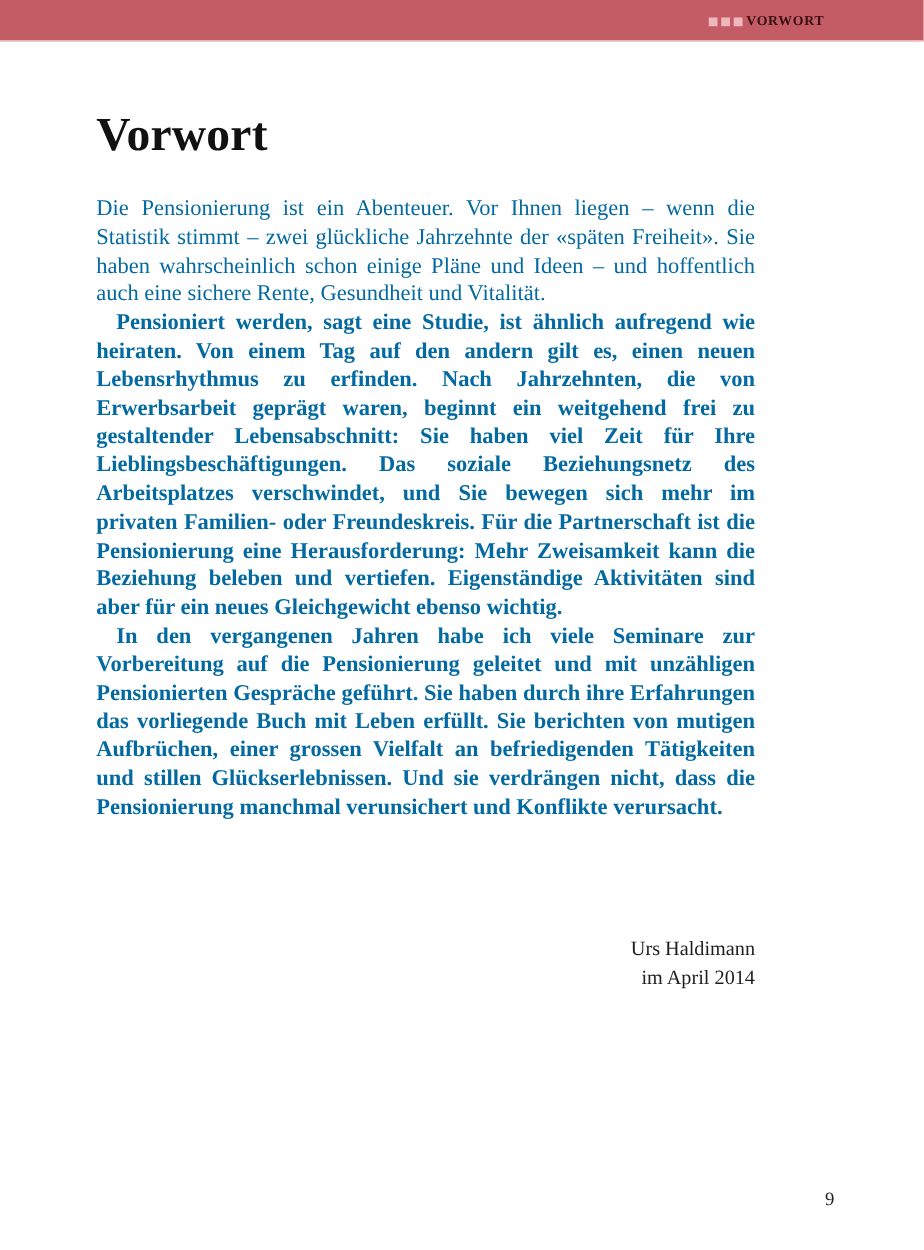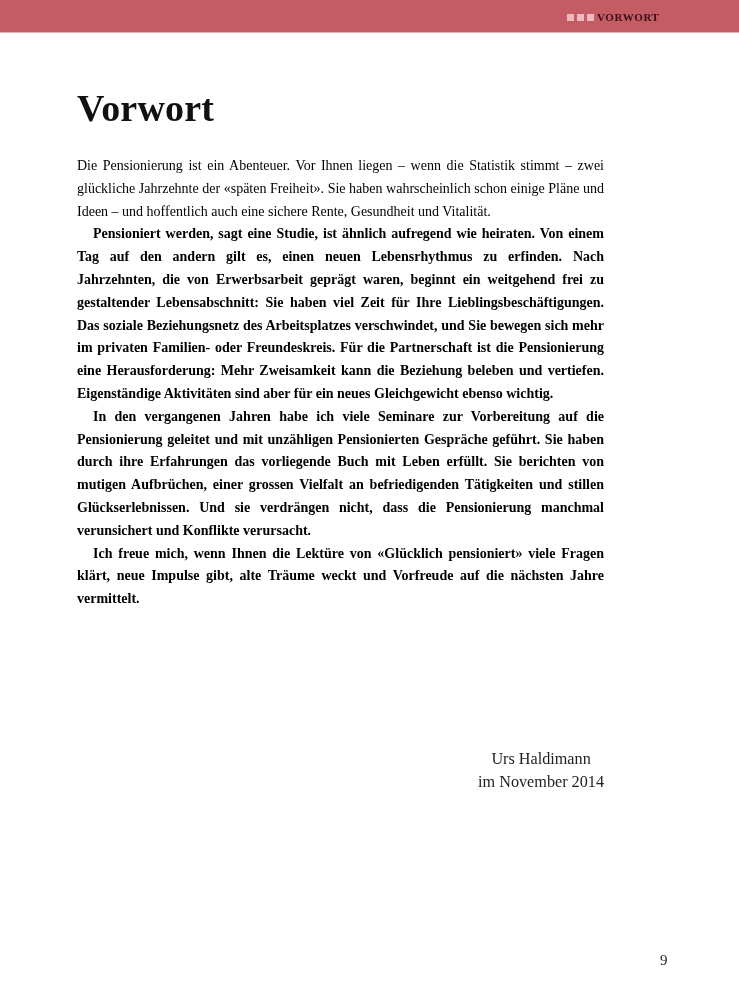--- a/index.html
+++ b/index.html
@@ -57,38 +57,38 @@
       font-size: 38px;
       line-height: 48px;
       color: #111111;
       letter-spacing: 0.2px;
     }
     .body-text {
       position: absolute;
       left: 77px;
       top: 155px;
       width: 527px;
-      font-size: 14px;
+      font-size: 18px;
       line-height: 22.8px;
-      color: #000000;
+      color: #0369a1;
     }
     .body-text p {
       margin: 0;
       text-align: justify;
       text-align-last: left;
     }
     .body-text p + p {
       text-indent: 16px;
       font-weight: bold;
     }
     .signature {
       position: absolute;
       right: 135px;
       top: 748px;
-      text-align: center;
+      text-align: right;
       font-size: 16.2px;
       line-height: 23px;
       color: #1e1e1e;
     }
     .page-number {
       position: absolute;
       left: 660px;
       top: 952px;
       font-size: 15px;
       color: #1e1e1e;
@@ -105,21 +105,20 @@
     <span class="section-label">VORWORT</span>
   </div>
 </div>
 
 <h1 class="page-title">Vorwort</h1>
 
 <div class="body-text">
   <p>Die Pensionierung ist ein Abenteuer. Vor Ihnen liegen – wenn die Statistik stimmt – zwei glückliche Jahrzehnte der «späten Freiheit». Sie haben wahrscheinlich schon einige Pläne und Ideen – und hoffentlich auch eine sichere Rente, Gesundheit und Vitalität.</p>
   <p>Pensioniert werden, sagt eine Studie, ist ähnlich aufregend wie heiraten. Von einem Tag auf den andern gilt es, einen neuen Lebensrhythmus zu erfinden. Nach Jahrzehnten, die von Erwerbsarbeit geprägt waren, beginnt ein weitgehend frei zu gestaltender Lebensabschnitt: Sie haben viel Zeit für Ihre Lieblingsbeschäftigungen. Das soziale Beziehungsnetz des Arbeitsplatzes verschwindet, und Sie bewegen sich mehr im privaten Familien- oder Freundeskreis. Für die Partnerschaft ist die Pensionierung eine Herausforderung: Mehr Zweisamkeit kann die Beziehung beleben und vertiefen. Eigenständige Aktivitäten sind aber für ein neues Gleichgewicht ebenso wichtig.</p>
   <p>In den vergangenen Jahren habe ich viele Seminare zur Vorbereitung auf die Pensionierung geleitet und mit unzähligen Pensionierten Gespräche geführt. Sie haben durch ihre Erfahrungen das vorliegende Buch mit Leben erfüllt. Sie berichten von mutigen Aufbrüchen, einer grossen Vielfalt an befriedigenden Tätigkeiten und stillen Glückserlebnissen. Und sie verdrängen nicht, dass die Pensionierung manchmal verunsichert und Konflikte verursacht.</p>
-  <p>Ich freue mich, wenn Ihnen die Lektüre von «Glücklich pensioniert» viele Fragen klärt, neue Impulse gibt, alte Träume weckt und Vorfreude auf die nächsten Jahre vermittelt.</p>
 </div>
 
 <div class="signature">
   <div>Urs Haldimann</div>
-  <div>im November 2014</div>
+  <div>im April 2014</div>
 </div>
 
 <div class="page-number">9</div>
 
 </body></html>

